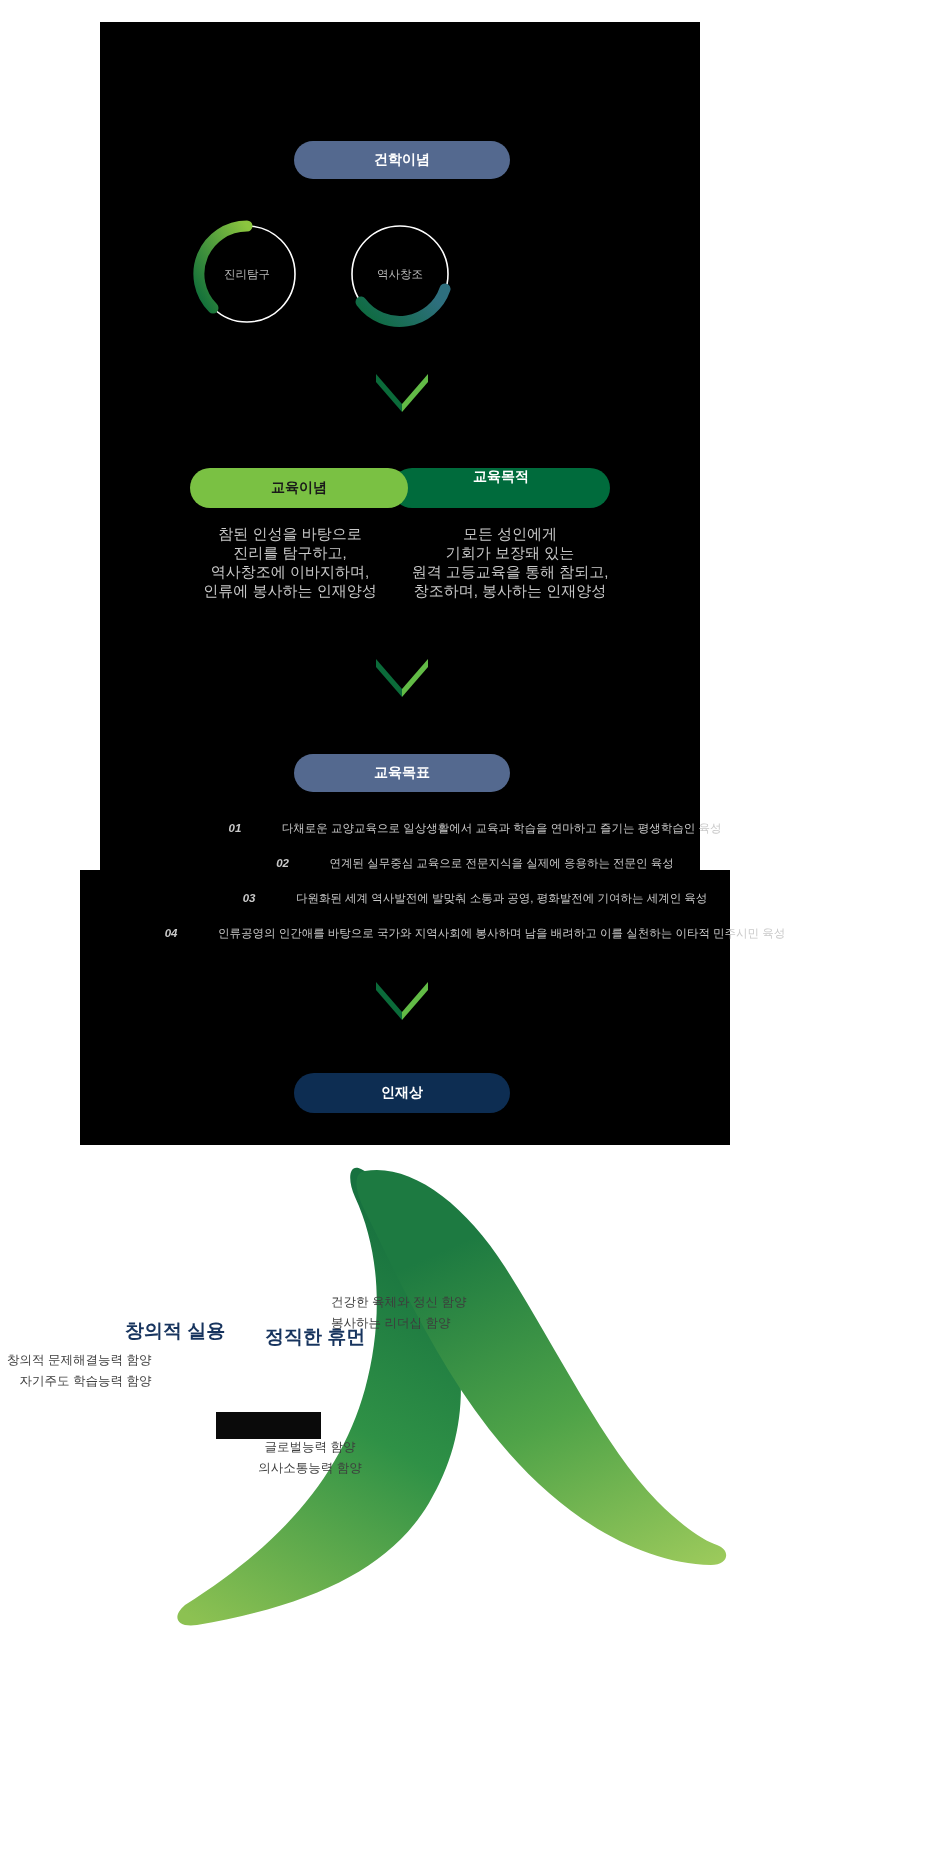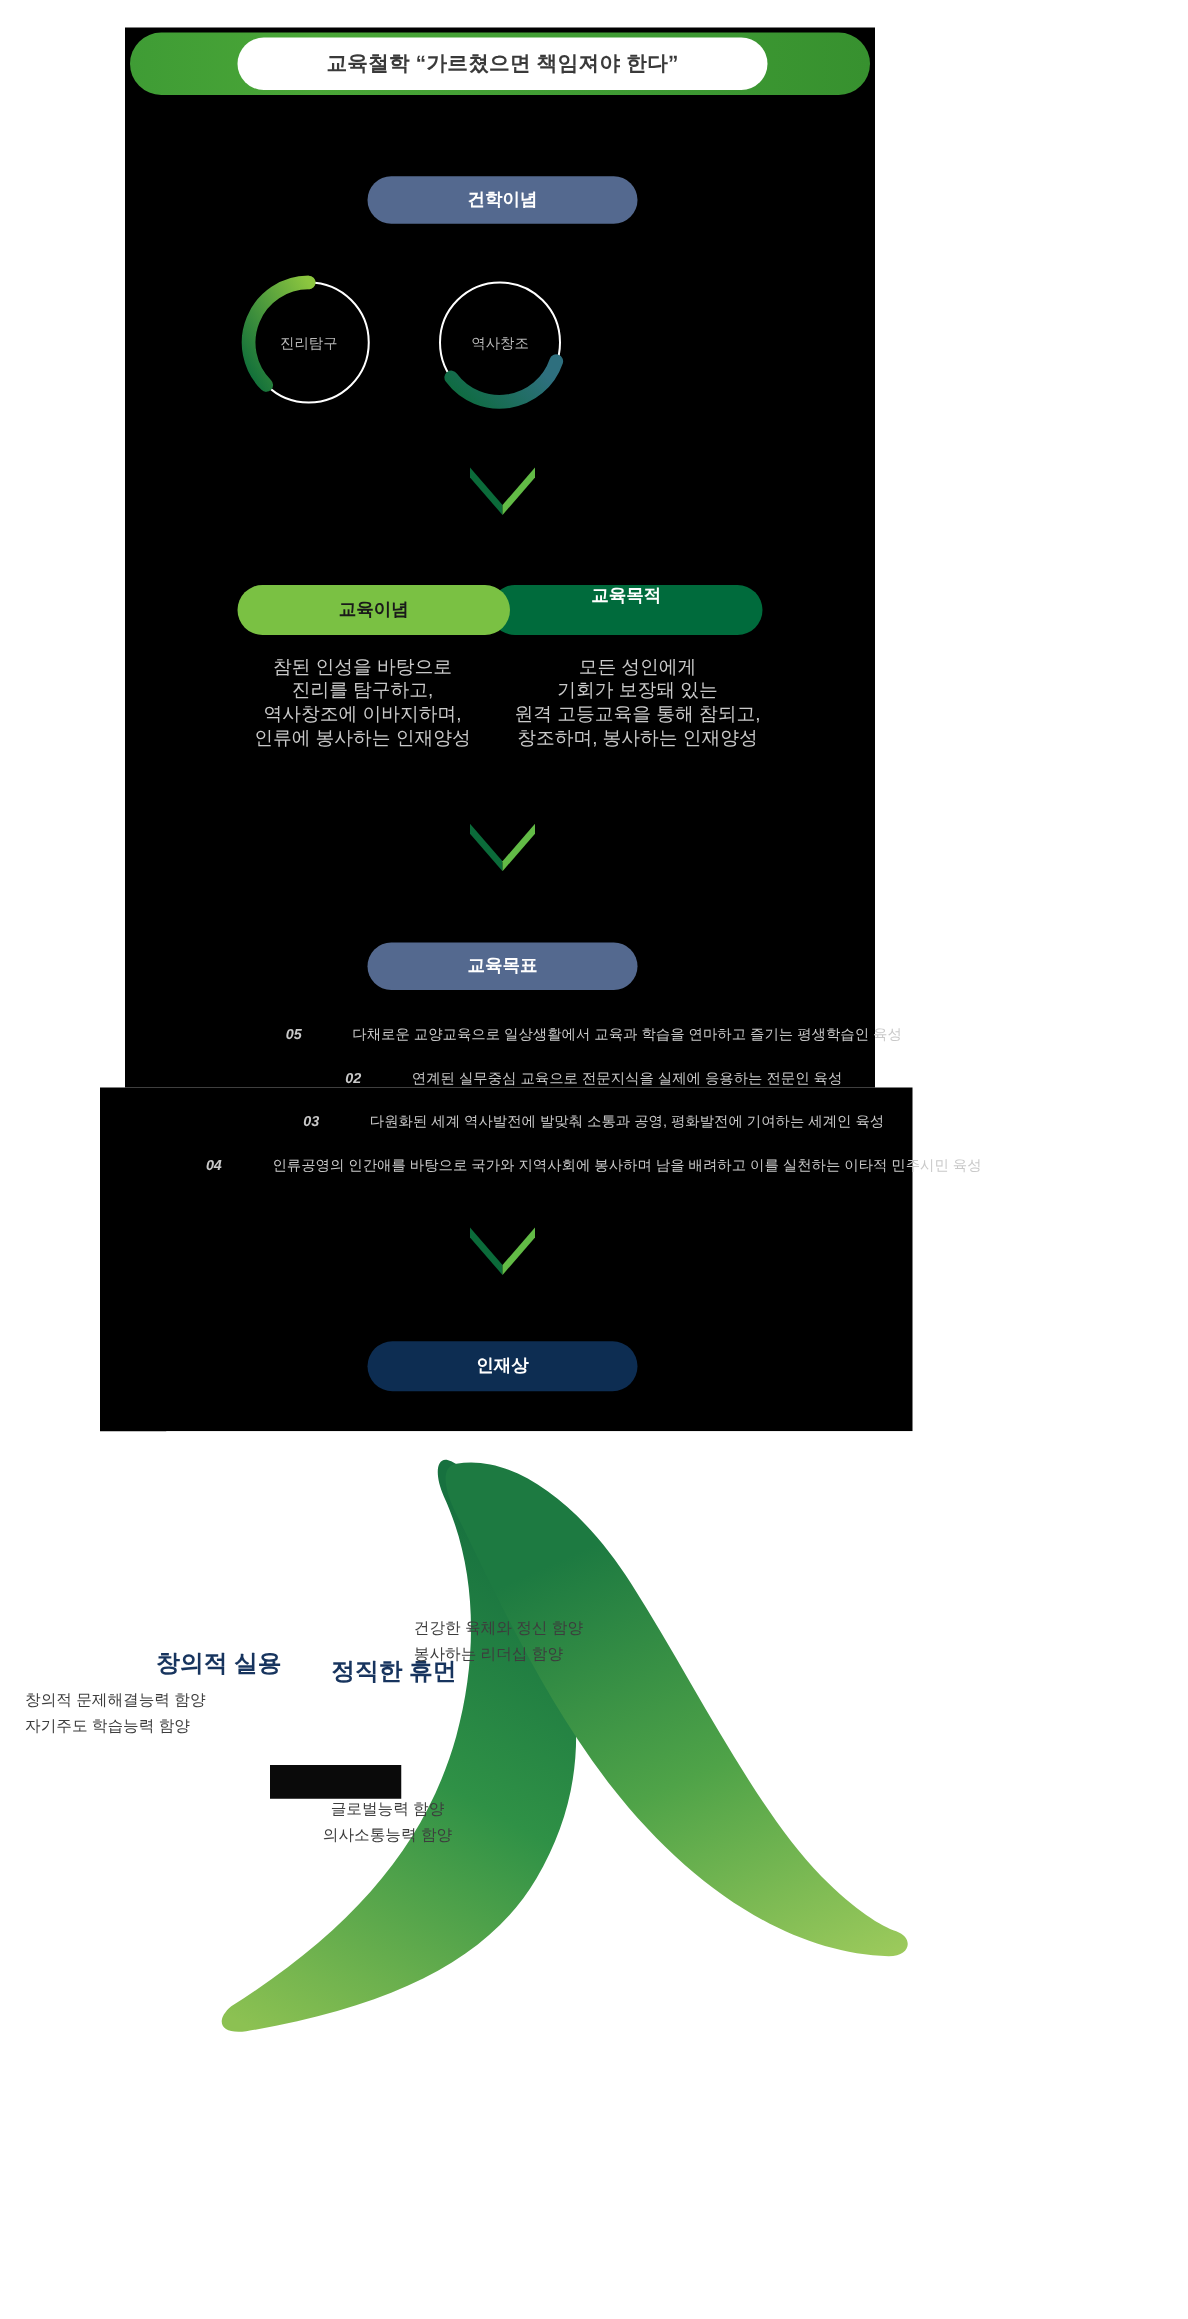--- a/index.html
+++ b/index.html
@@ -121,42 +121,37 @@
                  -1.5px 1.5px 0 #fff, 1.5px 1.5px 0 #fff,
                  0 -2px 0 #fff, 0 2px 0 #fff, -2px 0 0 #fff, 2px 0 0 #fff;
   }
   .g-body {
     position: absolute; font-size: 12.5px; line-height: 21px;
     color: #3d3d3d; white-space: nowrap;
   }
   #title-honest { left: 265px; top: 1324px; }
   #body-honest  { left: 331px; top: 1292px; text-align: left; }
   #title-creative { left: 125px; top: 1318px; }
-  #body-creative  { left: 20px; top: 1350px; }
+  #body-creative  { left: 7px; top: 1350px; text-align: right; }
   #body-global    { left: 215px; top: 1437px; text-align: center; width: 190px; }
 
   .black-box {
     position: absolute; left: 216px; top: 1412px;
     width: 105px; height: 27px; background: #0a0a0a;
   }
 </style>
 </head>
 <body>
 
 <div id="root">
 
   <div class="panel-dark-a"></div>
   <div class="panel-dark-b"></div>
   <div class="panel-white-b"></div>
 
-  <div class="titlebar">
-    <div class="titlebar-inner">
-      <span class="titlebar-text">교육철학  “가르쳤으면 책임져야 한다”</span>
-    </div>
-  </div>
 
   <div class="pill pill-slate" id="pill-geonhak">
     <span class="pill-label">건학이념</span>
   </div>
 
   <div class="circles">
 
     <div class="donut" id="donut-0">
       <svg width="110" height="110" viewBox="0 0 110 110">
         <defs>
@@ -225,21 +220,21 @@
       <path d="M56 4 L30 34 L30 42 L56 12 Z" fill="#62bb46"></path>
     </svg>
   </div>
 
   <div class="pill pill-slate" id="pill-goal">
     <span class="pill-label">교육목표</span>
   </div>
 
   <div class="goals">
     <div class="goal-row">
-      <span class="goal-num">05</span>
+      <span class="goal-num">01</span>
       <span class="goal-text">다채로운 교양교육으로 일상생활에서 교육과 학습을 연마하고 즐기는 평생학습인 육성</span>
     </div>
     <div class="goal-row">
       <span class="goal-num">02</span>
       <span class="goal-text">연계된 실무중심 교육으로 전문지식을 실제에 응용하는 전문인 육성</span>
     </div>
     <div class="goal-row">
       <span class="goal-num">03</span>
       <span class="goal-text">다원화된 세계 역사발전에 발맞춰 소통과 공영, 평화발전에 기여하는 세계인 육성</span>
     </div>

